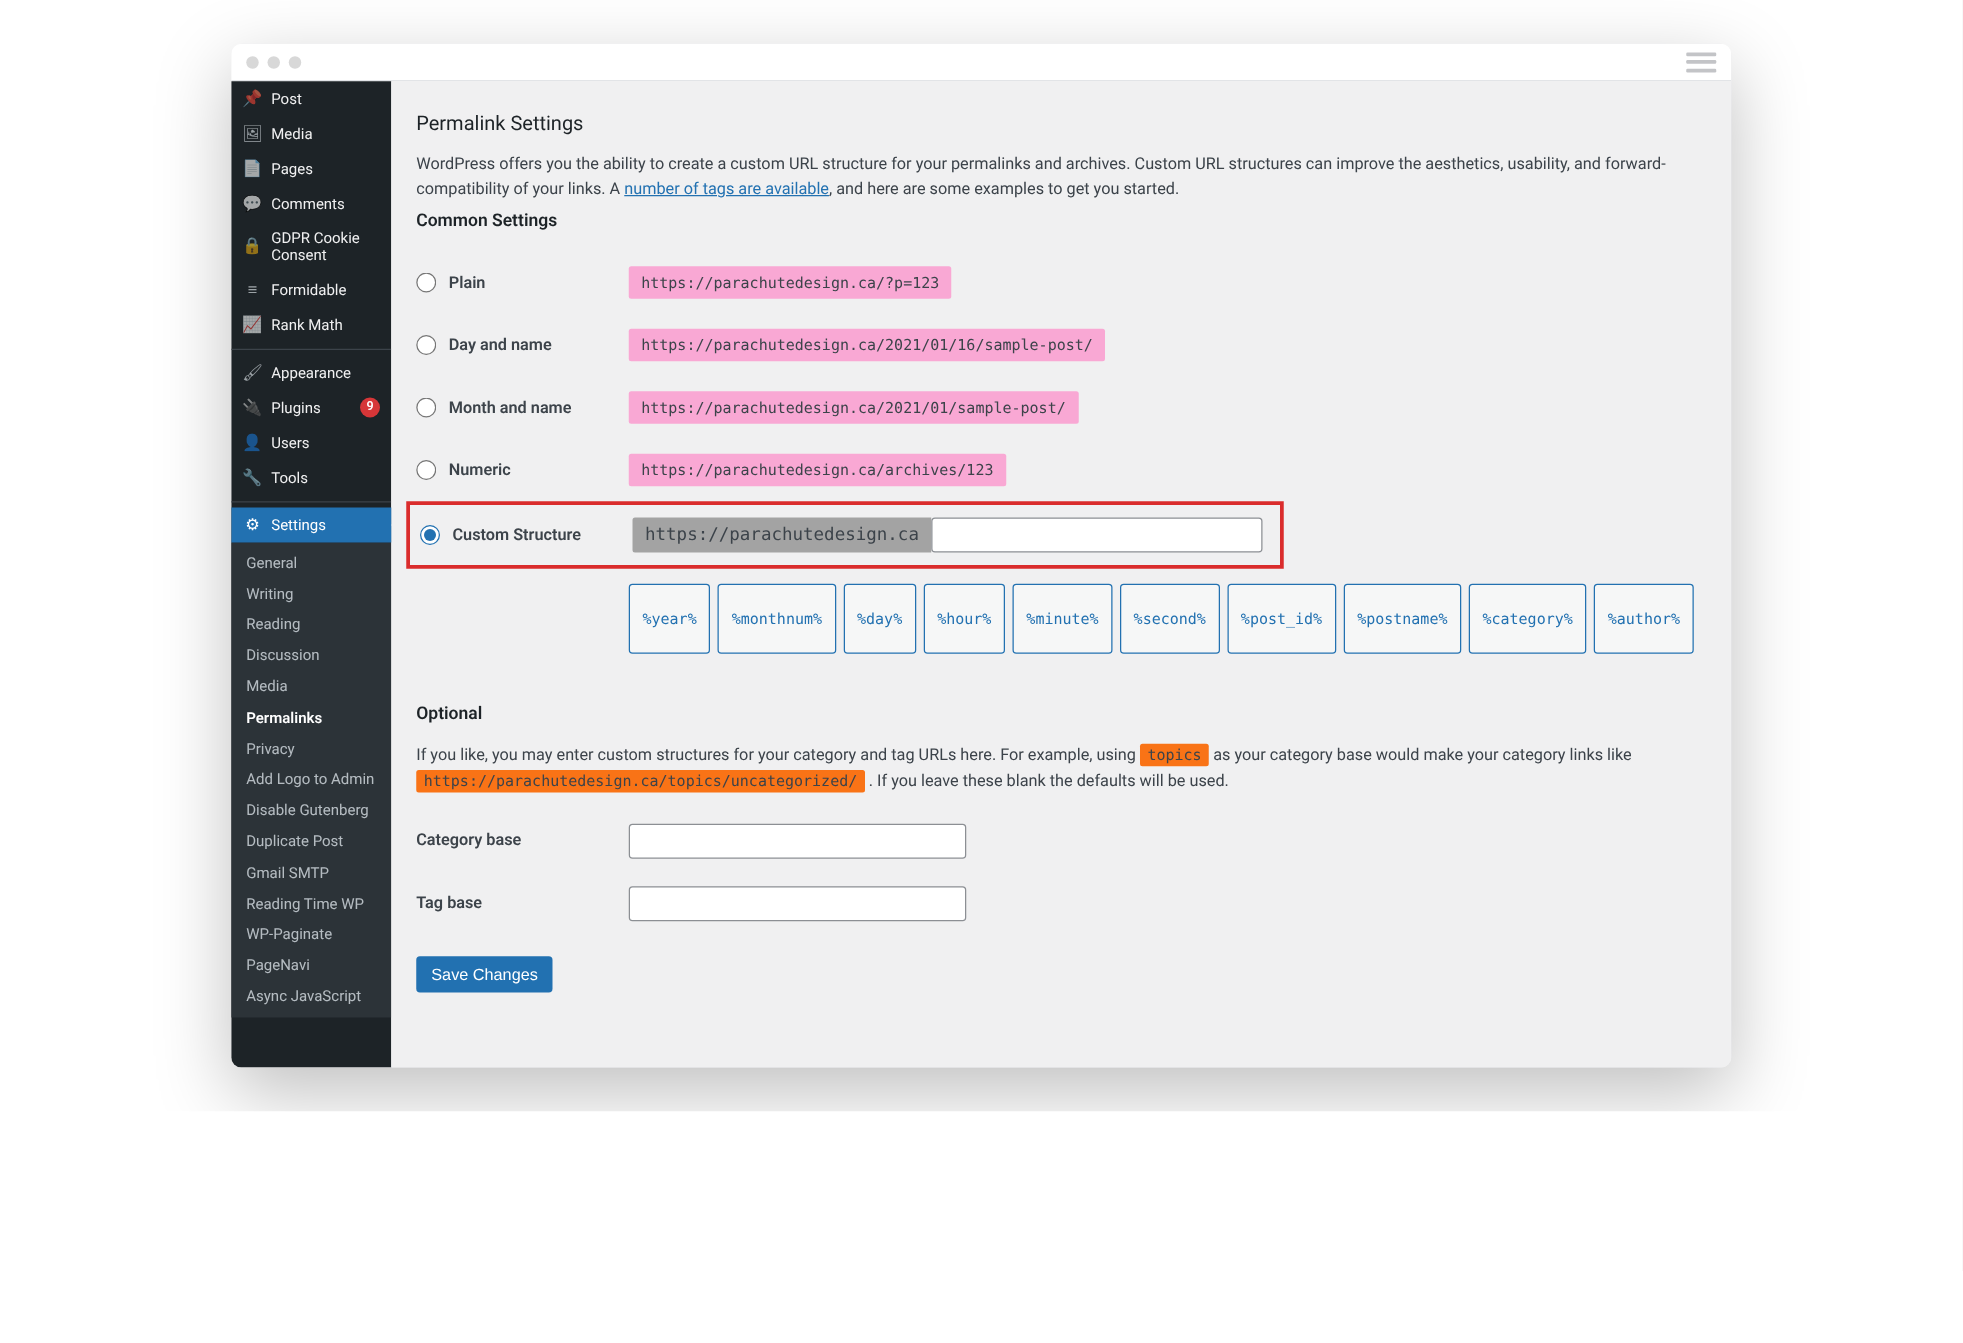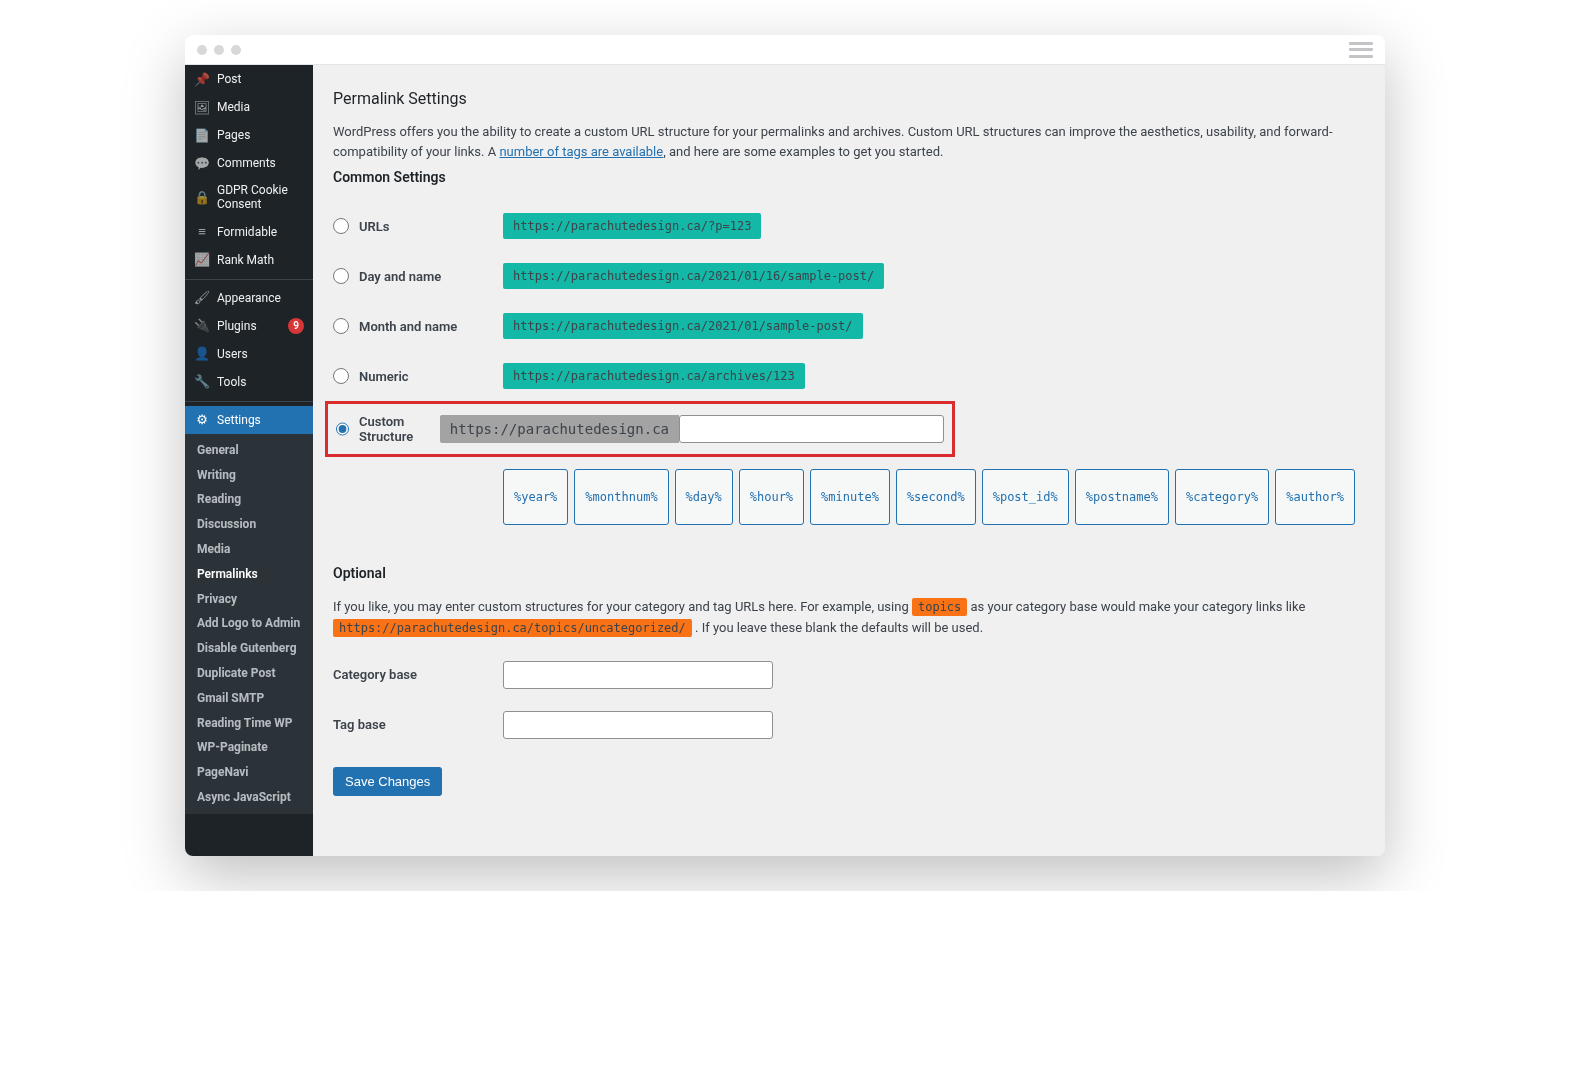--- a/index.html
+++ b/index.html
@@ -114,21 +114,20 @@
     .submenu {
       background: #2c3338;
       padding: 4px 0;
     }
     .sub-item {
       padding: 4px 9px 4px 12px;
       color: rgba(240,246,252,0.7);
       cursor: pointer;
       font-size: 12px;
       line-height: 1.4;
-      font-weight: bold;
     }
     .sub-item.active {
       color: #fff;
       font-weight: 600;
     }
     .content {
       flex: 1;
       padding: 24px 20px 60px;
       background: #f0f0f1;
       color: #3c434a;
@@ -166,32 +165,32 @@
     .option-label-col input[type="radio"] {
       width: 16px;
       height: 16px;
       accent-color: #2271b1;
     }
     .option-label-col label {
       font-weight: 600;
       font-size: 13px;
     }
     .option-value-col code {
-      background: #14b8a6;
+      background: #f9a8d4;
       font-family: Menlo, Consolas, Monaco, monospace;
       font-size: 12px;
       padding: 6px 10px;
       display: inline-block;
       border-radius: 2px;
     }
     .custom-row-wrap {
       border: 3px solid #da2c2c;
       padding: 6px 8px;
       margin: 0 -8px 0 -8px;
-      width: 630px;
+      width: 702px;
     }
     .custom-inline {
       display: flex;
       align-items: center;
       gap: 0px;
     }
     .base-url {
       font-family: Menlo, Consolas, Monaco, monospace;
       background: #a3a3a3;
       font-size: 14px;
@@ -360,21 +359,21 @@
       <p class="desc">
         <span>WordPress offers you the ability to create a custom URL structure for your permalinks and archives. Custom URL structures can improve the aesthetics, usability, and forward-compatibility of your links. A </span><a href="#">number of tags are available</a><span>, and here are some examples to get you started.</span>
       </p>
 
       <h2>Common Settings</h2>
 
       <div id="options">
           <div class="option-row">
             <div class="option-label-col">
               <input type="radio" name="perm" style="">
-              <label>URLs</label>
+              <label>Plain</label>
             </div>
             <div class="option-value-col"><code>https://parachutedesign.ca/?p=123</code></div>
           </div>
           <div class="option-row">
             <div class="option-label-col">
               <input type="radio" name="perm" style="">
               <label>Day and name</label>
             </div>
             <div class="option-value-col"><code>https://parachutedesign.ca/2021/01/16/sample-post/</code></div>
           </div>

